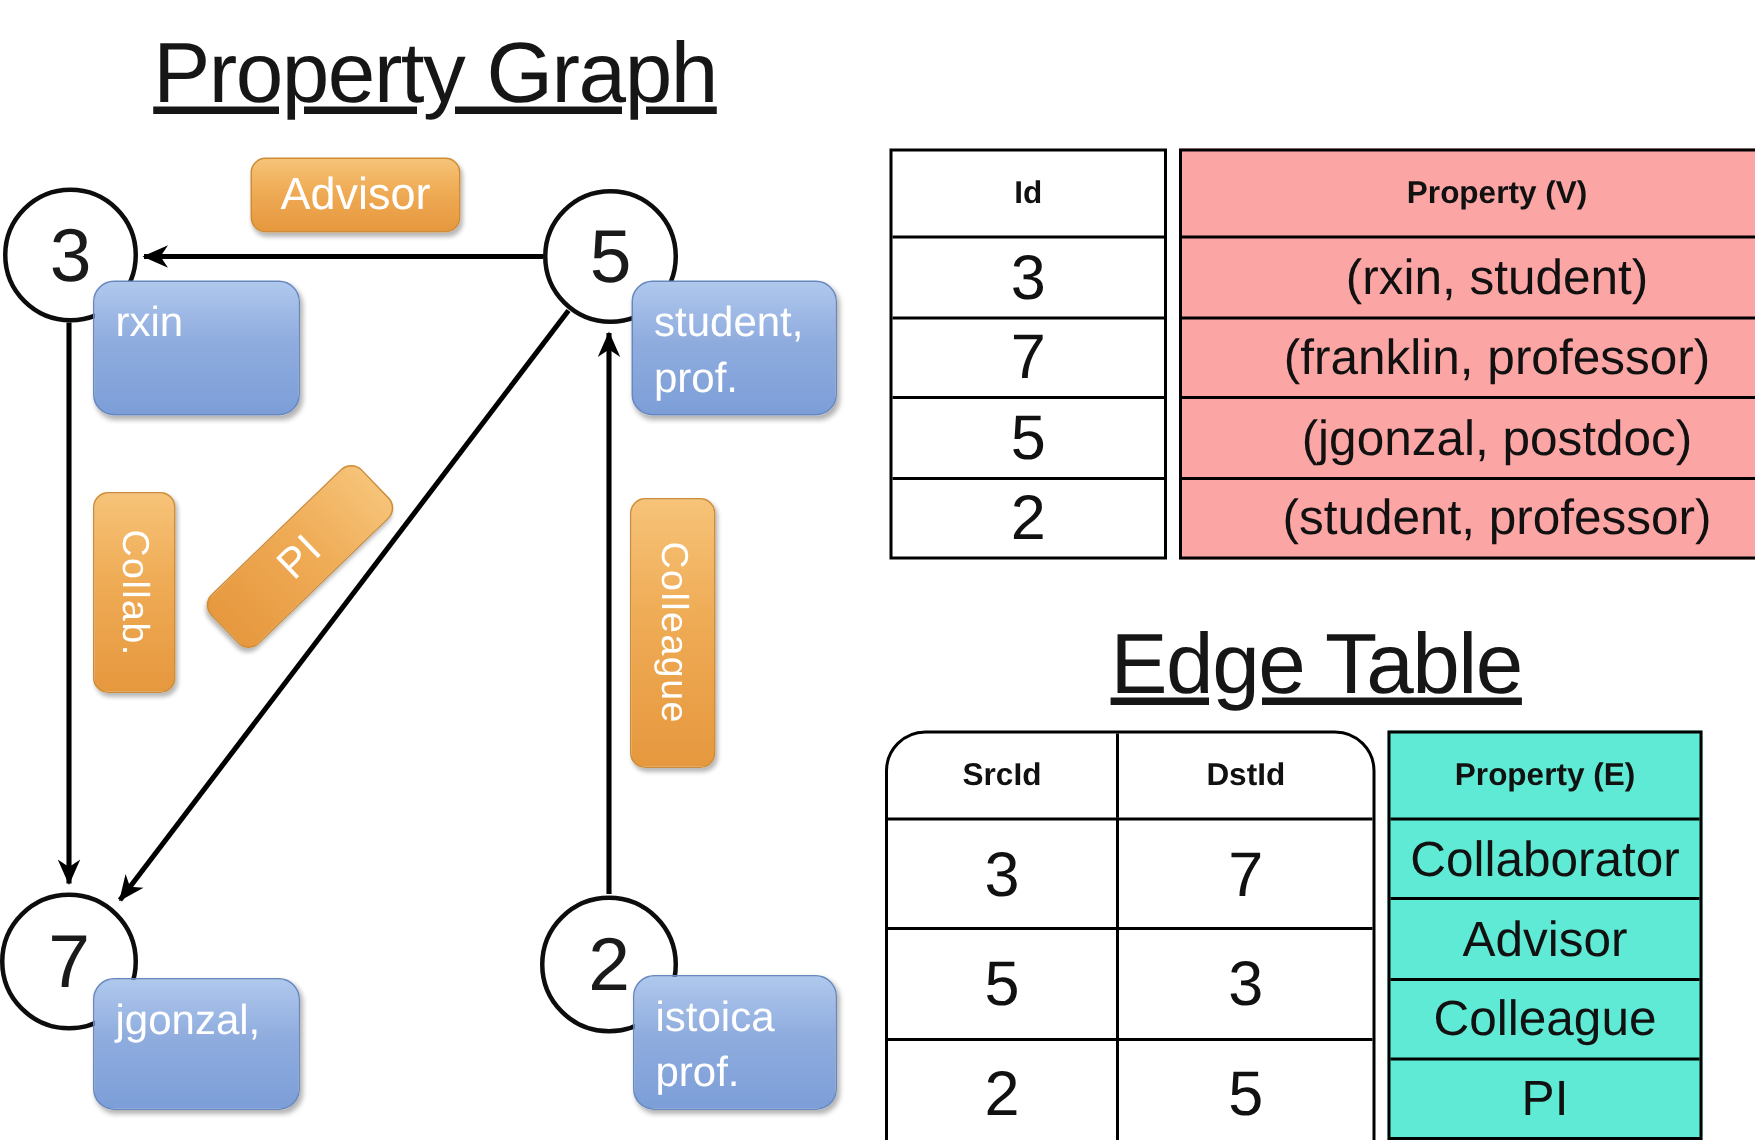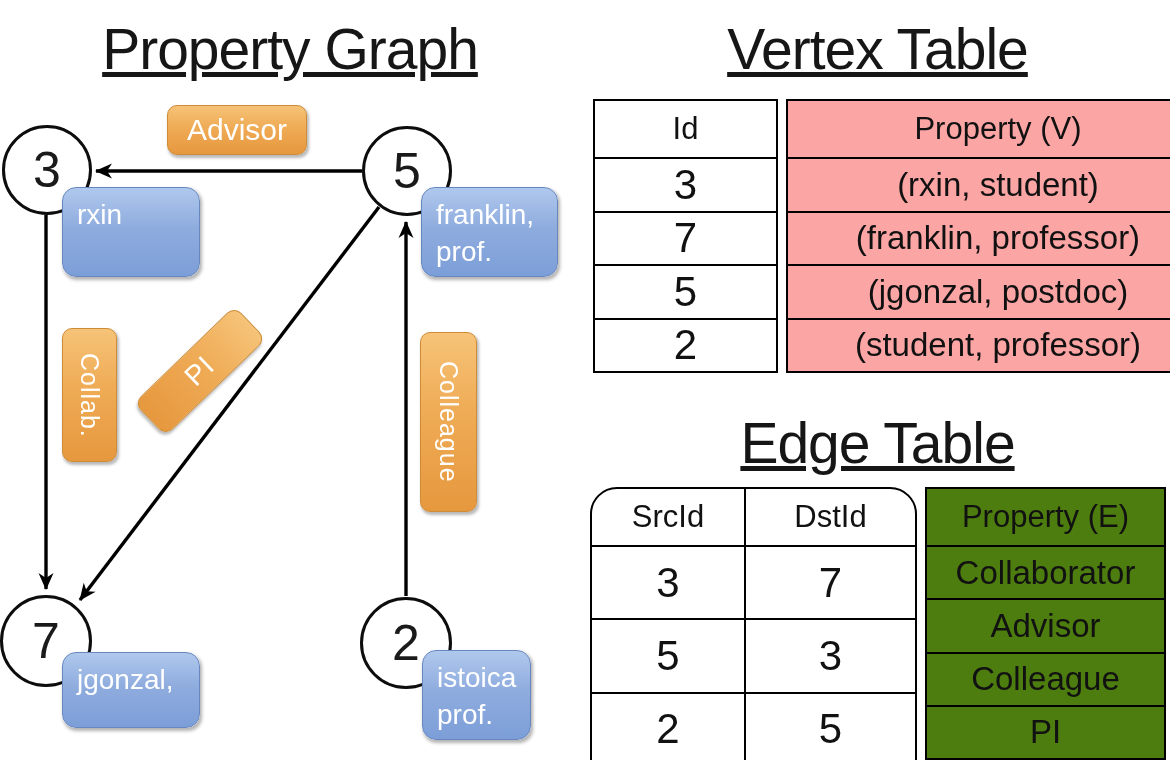--- a/index.html
+++ b/index.html
@@ -35,36 +35,36 @@
   }
   .pbox div{white-space:nowrap;}
   
   .cellgrid{
     position:absolute;display:grid;border:2.5px solid #000;background:#fff;box-sizing:border-box;
   }
   .cell{
     display:flex;align-items:center;justify-content:center;box-sizing:border-box;
     font-size:42px;font-weight:300;white-space:nowrap;
   }
-  .cell.hdr{font-size:31px;font-weight:400;}
+  .cell.hdr{font-size:21px;font-weight:700;}
   .cell.txt{font-size:33px;font-weight:300;}
   #vt-id,#vt-prop{grid-template-rows:56px repeat(4,1fr);}
   #et-prop{grid-template-rows:56px repeat(4,1fr);}
   #vt-id .cell:nth-child(n+2),
   #vt-prop .cell:nth-child(n+2),
   #et-prop .cell:nth-child(n+2){border-top:2px solid #000;}
   #vt-id{left:593px;top:99px;width:185px;height:274px;}
   #vt-prop{left:786px;top:99px;width:424px;height:274px;background:#fca5a5;}
   #et-ids{
     left:590px;top:487px;width:327px;height:353px;
     grid-template-columns:152px 1fr;grid-template-rows:56px repeat(4,1fr);border-radius:27px;
   }
   #et-ids .cell:nth-child(even){border-left:2px solid #000;}
   #et-ids .cell:nth-child(n+3){border-top:2px solid #000;}
-  #et-prop{left:925px;top:487px;width:241px;height:273px;background:#4d7c0f;}
+  #et-prop{left:925px;top:487px;width:210px;height:273px;background:#5eead4;}
 </style>
 </head>
 <body>
 
 <div id="stage">
 
   <div class="title" style="left:20px;top:16px;width:540px;">Property Graph</div>
 
   <svg id="edges" width="580" height="760" viewBox="0 0 580 760">
     <defs>
@@ -101,32 +101,31 @@
     <span class="vtext">PI</span>
   </div>
   <div class="epill" style="left:420px;top:332px;width:57px;height:180px;">
     <span class="vtext">Colleague</span>
   </div>
 
   <div class="pbox" style="left:62px;top:187px;width:138px;height:90px;">
     <div>rxin</div>
   </div>
   <div class="pbox" style="left:421px;top:187px;width:137px;height:90px;">
-    <div>franklin,</div>
+    <div>student,</div>
     <div>prof.</div>
   </div>
-  <div class="pbox" style="left:62px;top:652px;width:138px;height:76px;">
+  <div class="pbox" style="left:62px;top:652px;width:138px;height:88px;">
     <div>jgonzal,</div>
   </div>
-  <div class="pbox" style="left:422px;top:650px;width:109px;height:90px;">
+  <div class="pbox" style="left:422px;top:650px;width:136px;height:90px;">
     <div>istoica</div>
     <div>prof.</div>
   </div>
 
-  <div class="title" style="left:585px;top:16px;width:585px;">Vertex Table</div>
 
   <div class="cellgrid" id="vt-id">
     <div class="cell hdr">Id</div>
     <div class="cell">3</div>
     <div class="cell">7</div>
     <div class="cell">5</div>
     <div class="cell">2</div>
   </div>
   <div class="cellgrid" id="vt-prop">
     <div class="cell hdr">Property (V)</div>

